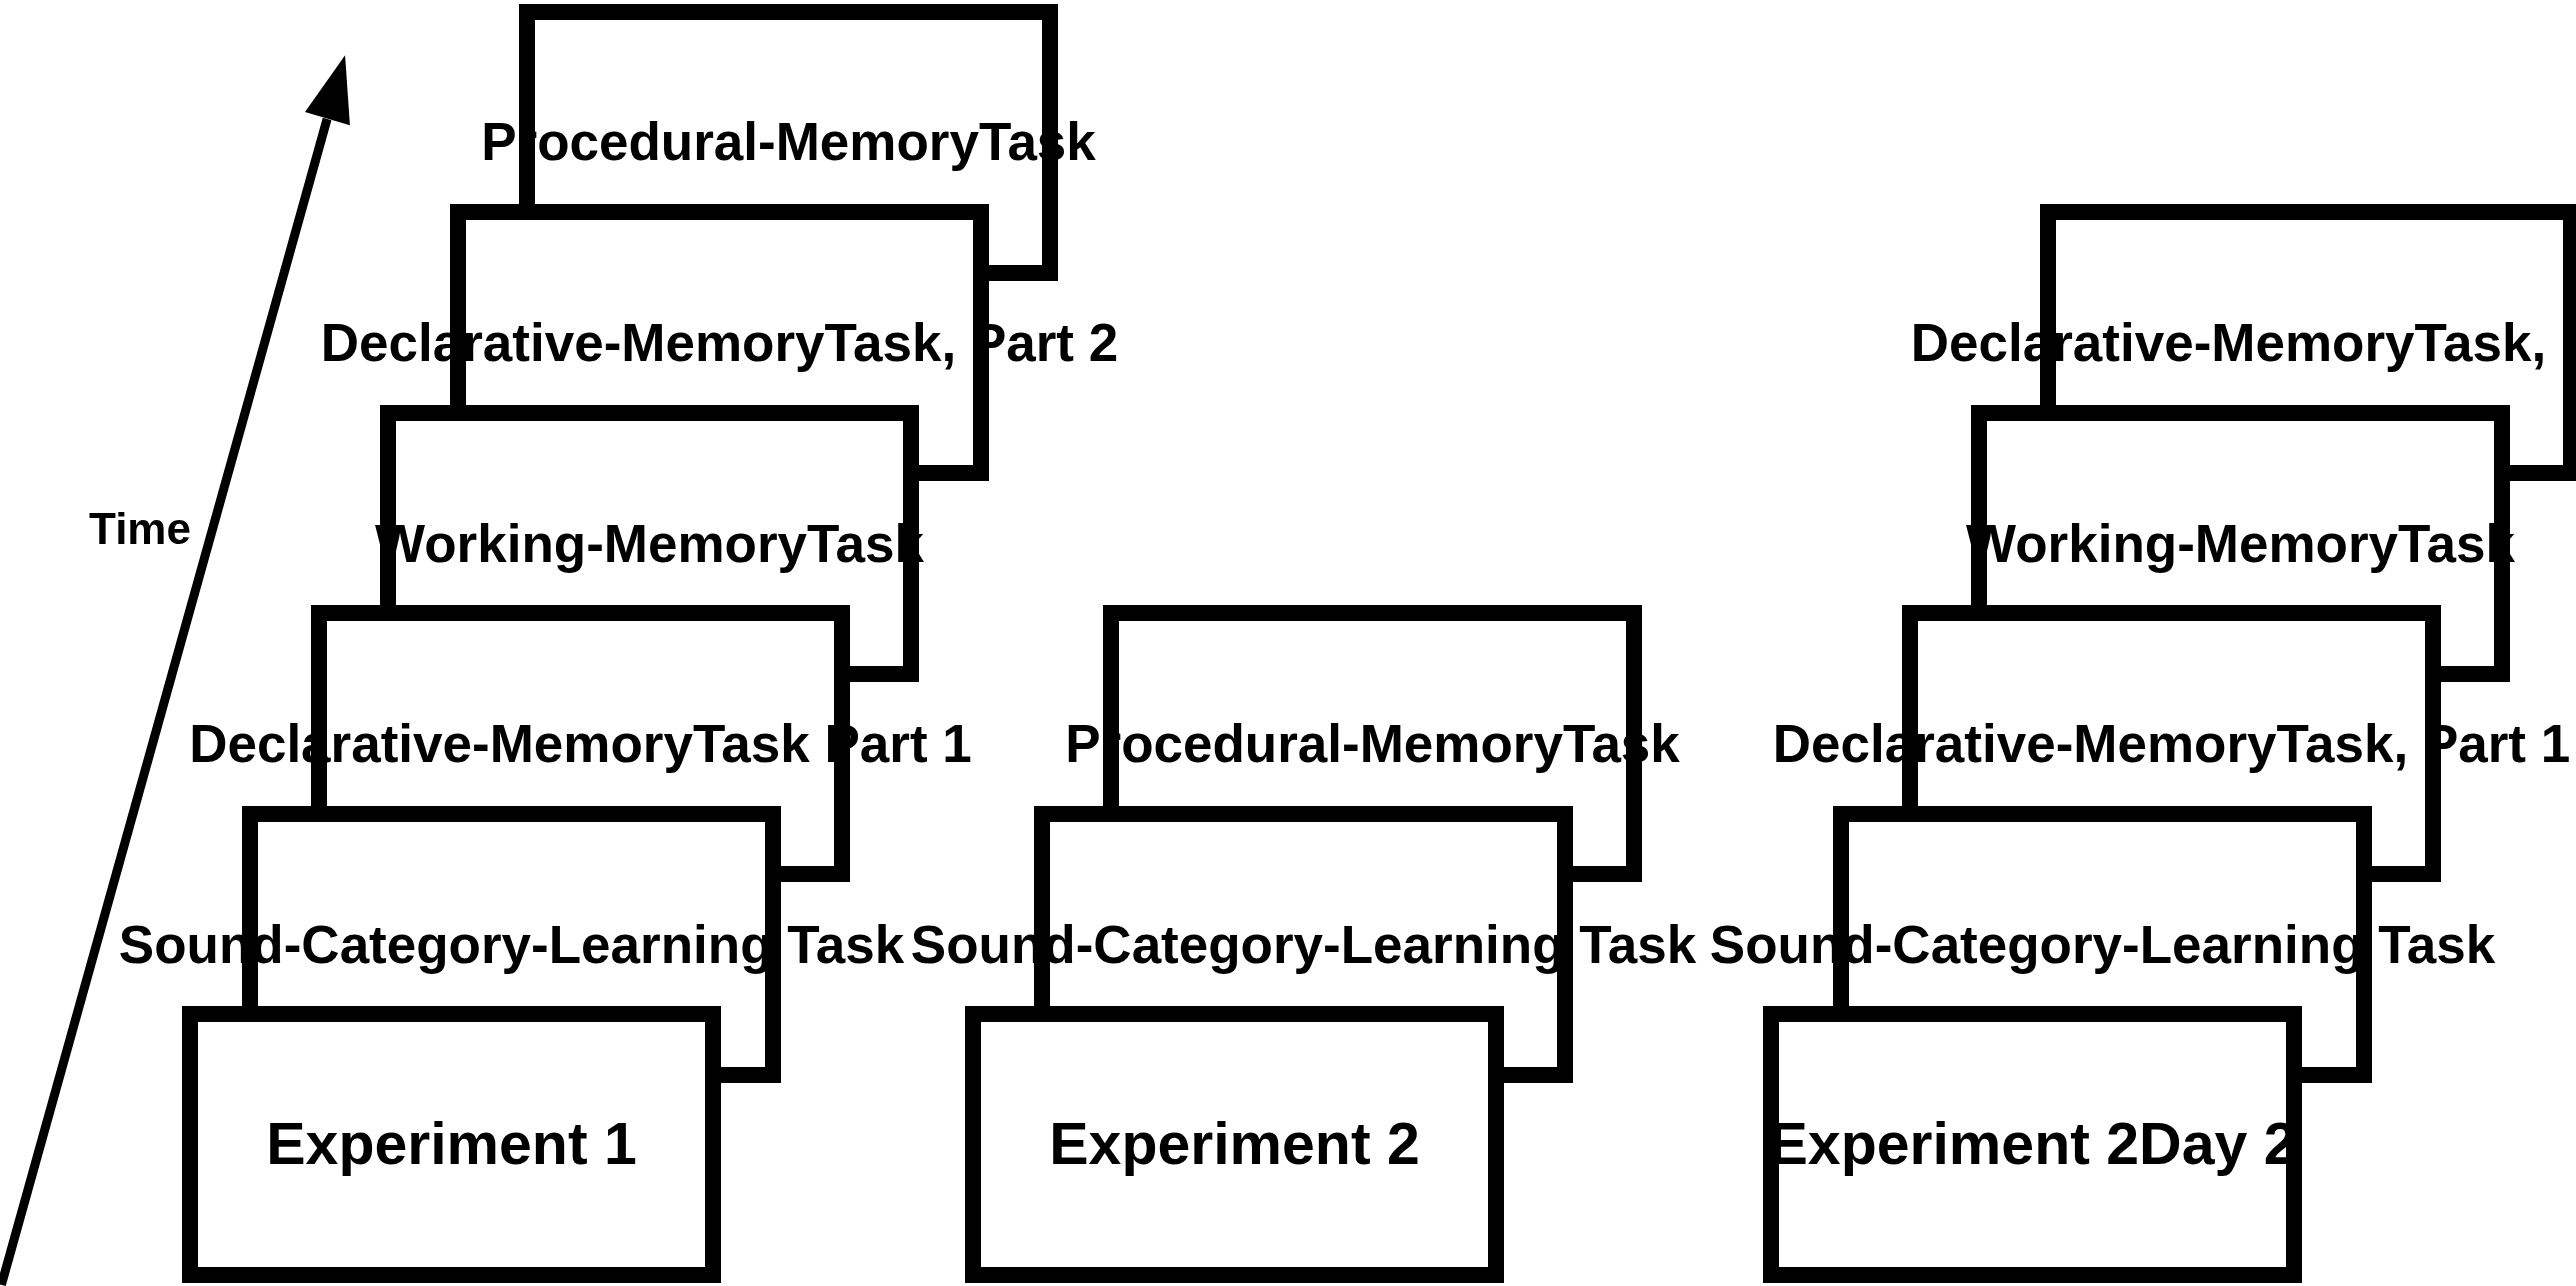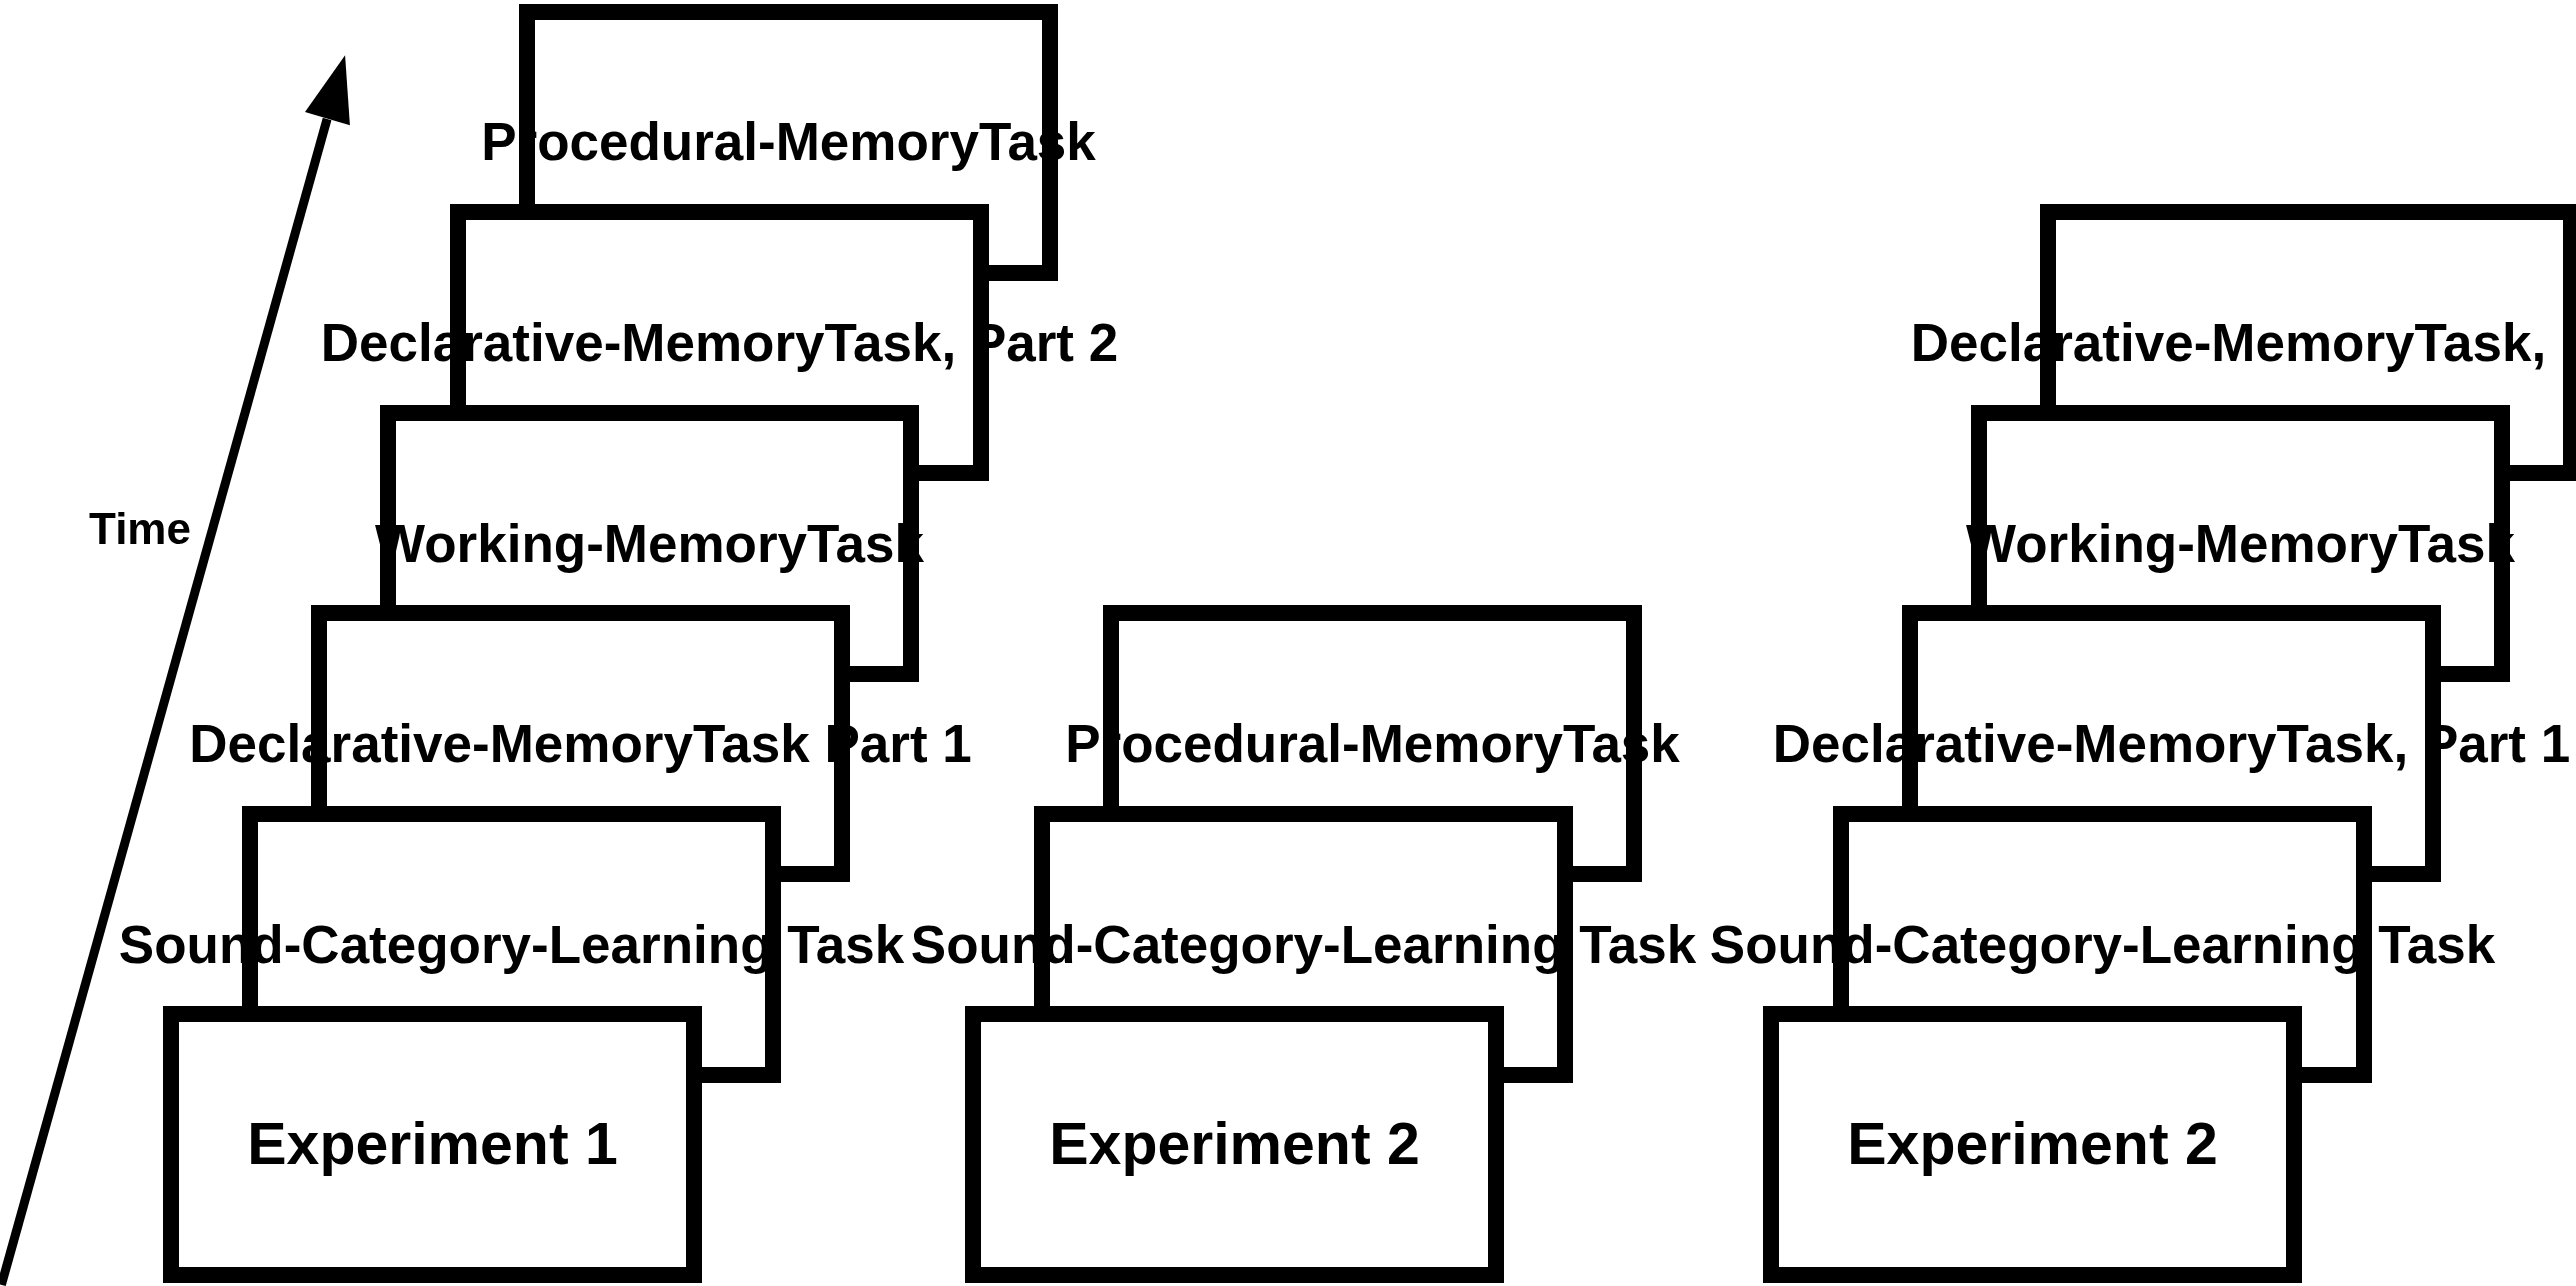--- a/index.html
+++ b/index.html
@@ -73,21 +73,21 @@
   </div>
   <div class="box task-label" style="left:311px; top:605px; z-index:14;">
     <div class="ln">Declarative-</div>
     <div class="ln">Memory</div>
     <div class="ln">Task Part 1</div>
   </div>
   <div class="box task-label" style="left:242px; top:806px; z-index:15;">
     <div class="ln">Sound-Category-</div>
     <div class="ln">Learning Task</div>
   </div>
-  <div class="box exp-label" style="left:163px; top:1006px; z-index:16;">
+  <div class="box exp-label" style="left:182px; top:1006px; z-index:16;">
     <div class="ln">Experiment 1</div>
   </div>
 
   <div class="box task-label" style="left:1103px; top:605px; z-index:14;">
     <div class="ln">Procedural-Memory</div>
     <div class="ln">Task</div>
   </div>
   <div class="box task-label" style="left:1034px; top:806px; z-index:15;">
     <div class="ln">Sound-Category-</div>
     <div class="ln">Learning Task</div>
@@ -109,16 +109,17 @@
     <div class="ln">Declarative-</div>
     <div class="ln">Memory</div>
     <div class="ln">Task, Part 1</div>
   </div>
   <div class="box task-label" style="left:1833px; top:806px; z-index:15;">
     <div class="ln">Sound-Category-</div>
     <div class="ln">Learning Task</div>
   </div>
   <div class="box exp-label" style="left:1763px; top:1006px; z-index:16;">
     <div class="ln">Experiment 2</div>
+    <div class="ln">Day 2</div>
   </div>
 
 </div>
 
 
 </body></html>

